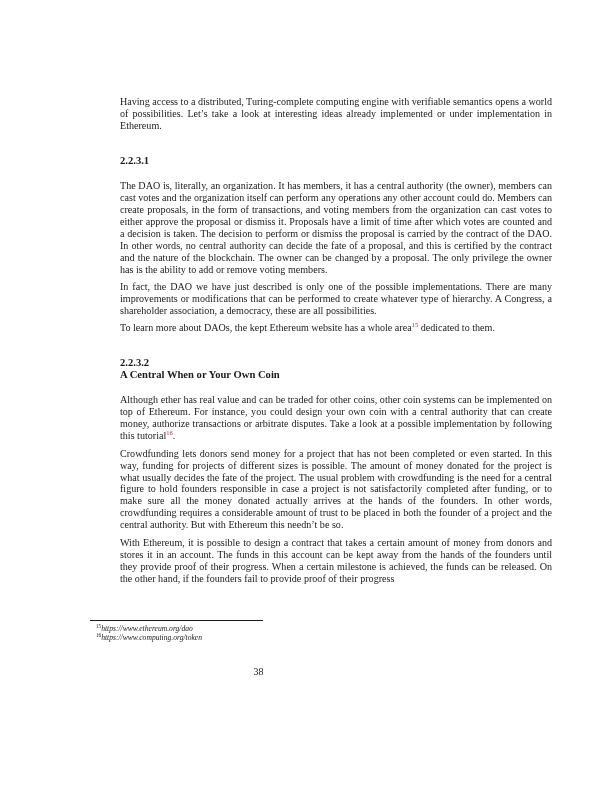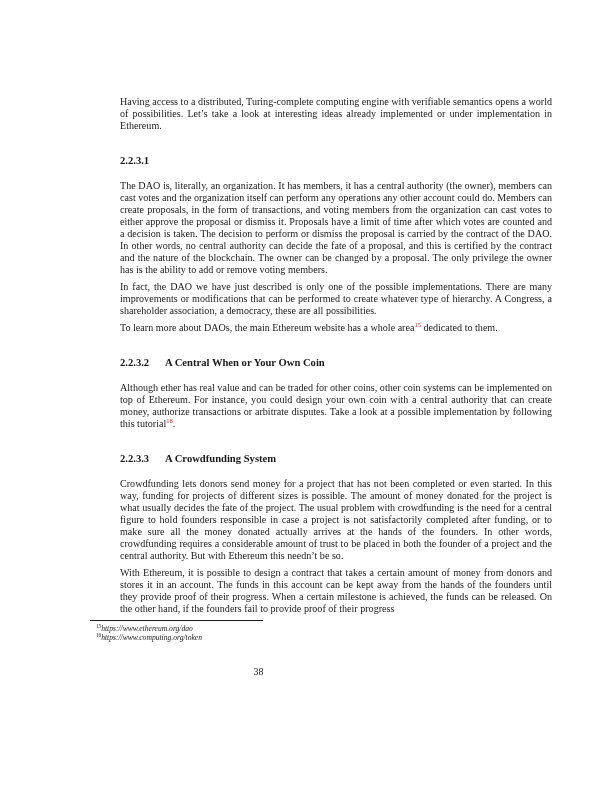--- a/index.html
+++ b/index.html
@@ -31,20 +31,21 @@
       hyphens: auto;
     }
     p + p { margin-top: 5.5px; }
     .heading {
       margin: 23px 0 13px 0;
       font-family: "Liberation Serif", "DejaVu Serif", serif;
       font-weight: bold;
       font-size: 10.6px;
       line-height: 12px;
       display: flex;
+      flex-direction: column;
     }
     .heading .num { width: 45px; flex: none; }
     sup.fnref {
       color: #b21e2f;
       font-size: 6.5px;
       line-height: 0;
       vertical-align: 4px;
     }
     .footnotes {
       position: absolute;
@@ -87,35 +88,31 @@
 <div class="page">
 
   <p>Having access to a distributed, Turing-complete computing engine with verifiable semantics opens a world of possibilities. Let’s take a look at interesting ideas already implemented or under implementation in Ethereum.</p>
 
   <div class="heading">
     <span class="num">2.2.3.1</span>
   </div>
   <p>The DAO is, literally, an organization. It has members, it has a central authority (the owner), members can cast votes and the organization itself can perform any operations any other account could do. Members can create proposals, in the form of transactions, and voting members from the organization can cast votes to either approve the proposal or dismiss it. Proposals have a limit of time after which votes are counted and a decision is taken. The decision to perform or dismiss the proposal is carried by the contract of the DAO. In other words, no central authority can decide the fate of a proposal, and this is certified by the contract and the nature of the blockchain. The owner can be changed by a proposal. The only privilege the owner has is the ability to add or remove voting members.</p>
   <p>In fact, the DAO we have just described is only one of the possible implementations. There are many improvements or modifications that can be performed to create whatever type of hierarchy. A Congress, a shareholder association, a democracy, these are all possibilities.</p>
   <p>
-    <span>To learn more about DAOs, the main Ethereum website has a whole area</span><sup class="fnref">15</sup><span> dedicated to them.</span>
+    <span>To learn more about DAOs, the kept Ethereum website has a whole area</span><sup class="fnref">15</sup><span> dedicated to them.</span>
   </p>
 
   <div class="heading">
     <span class="num">2.2.3.2</span>
     <span>A Central When or Your Own Coin</span>
   </div>
   <p>
     <span>Although ether has real value and can be traded for other coins, other coin systems can be implemented on top of Ethereum. For instance, you could design your own coin with a central authority that can create money, authorize transactions or arbitrate disputes. Take a look at a possible implementation by following this tutorial</span><sup class="fnref">16</sup><span>.</span>
   </p>
 
-  <div class="heading">
-    <span class="num">2.2.3.3</span>
-    <span>A Crowdfunding System</span>
-  </div>
   <p>Crowdfunding lets donors send money for a project that has not been completed or even started. In this way, funding for projects of different sizes is possible. The amount of money donated for the project is what usually decides the fate of the project. The usual problem with crowdfunding is the need for a central figure to hold founders responsible in case a project is not satisfactorily completed after funding, or to make sure all the money donated actually arrives at the hands of the founders. In other words, crowdfunding requires a considerable amount of trust to be placed in both the founder of a project and the central authority. But with Ethereum this needn’t be so.</p>
   <p>With Ethereum, it is possible to design a contract that takes a certain amount of money from donors and stores it in an account. The funds in this account can be kept away from the hands of the founders until they provide proof of their progress. When a certain milestone is achieved, the funds can be released. On the other hand, if the founders fail to provide proof of their progress</p>
 </div>
 
 <div class="footnotes">
   <div class="fn-rule"></div>
   <div class="fn">
     <sup>15</sup><span class="url">https://www.ethereum.org/dao</span>
   </div>
   <div class="fn">

